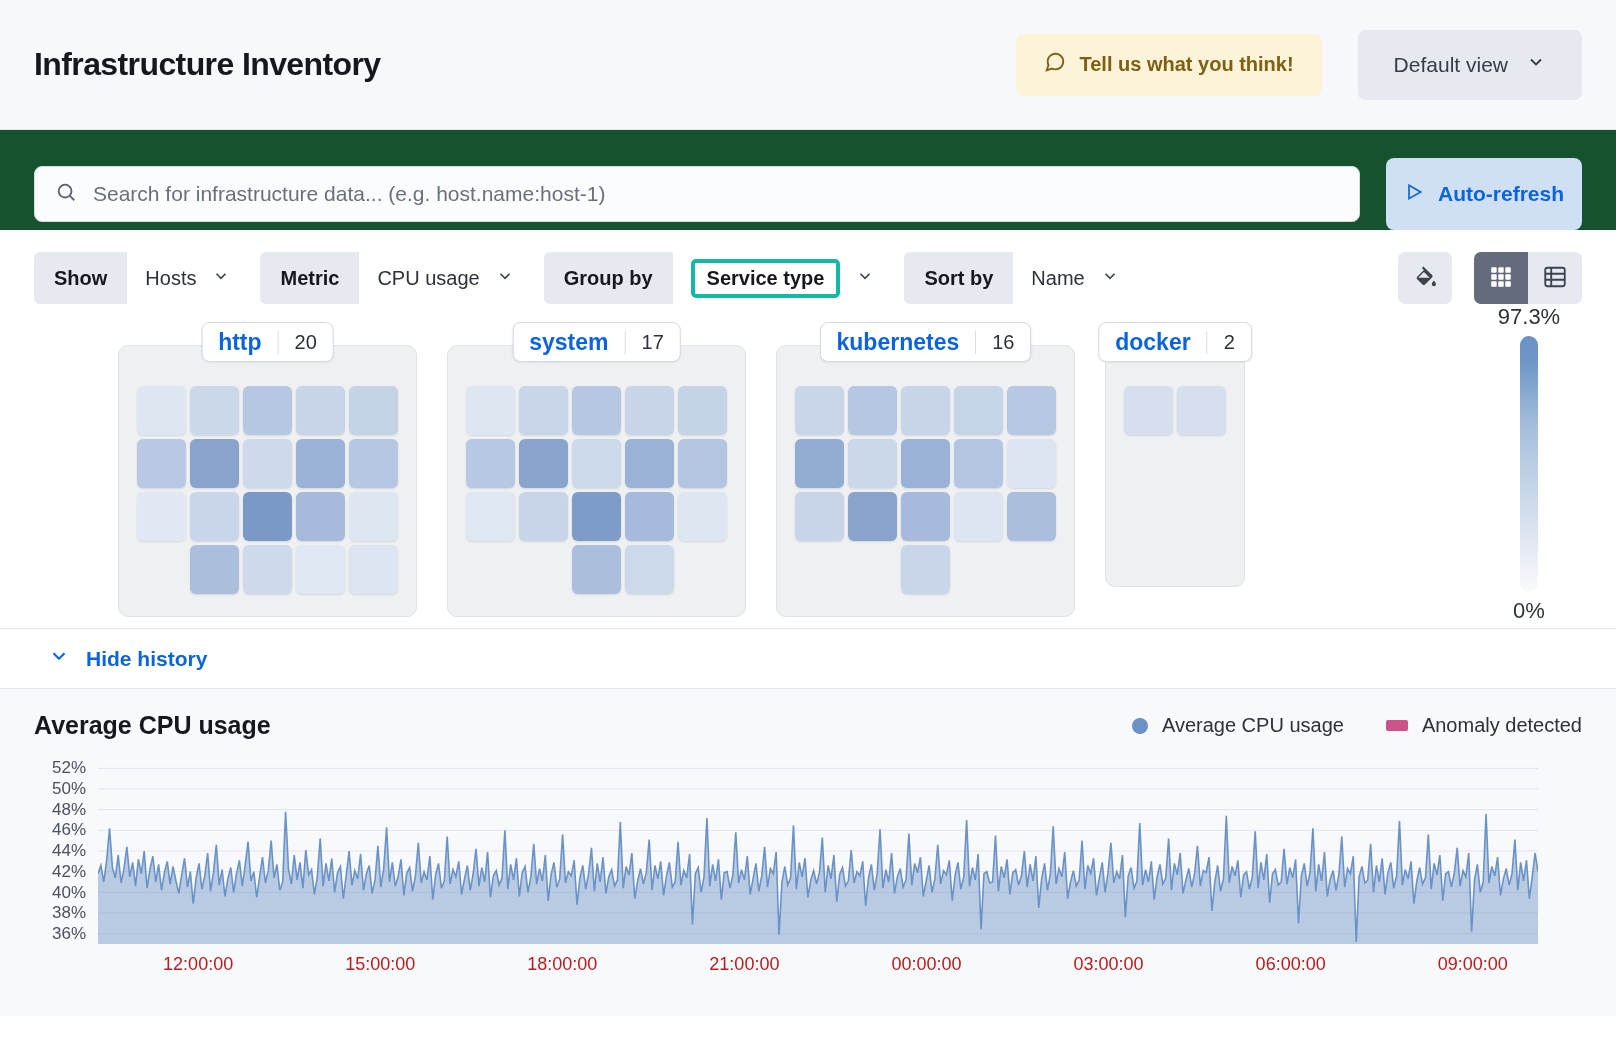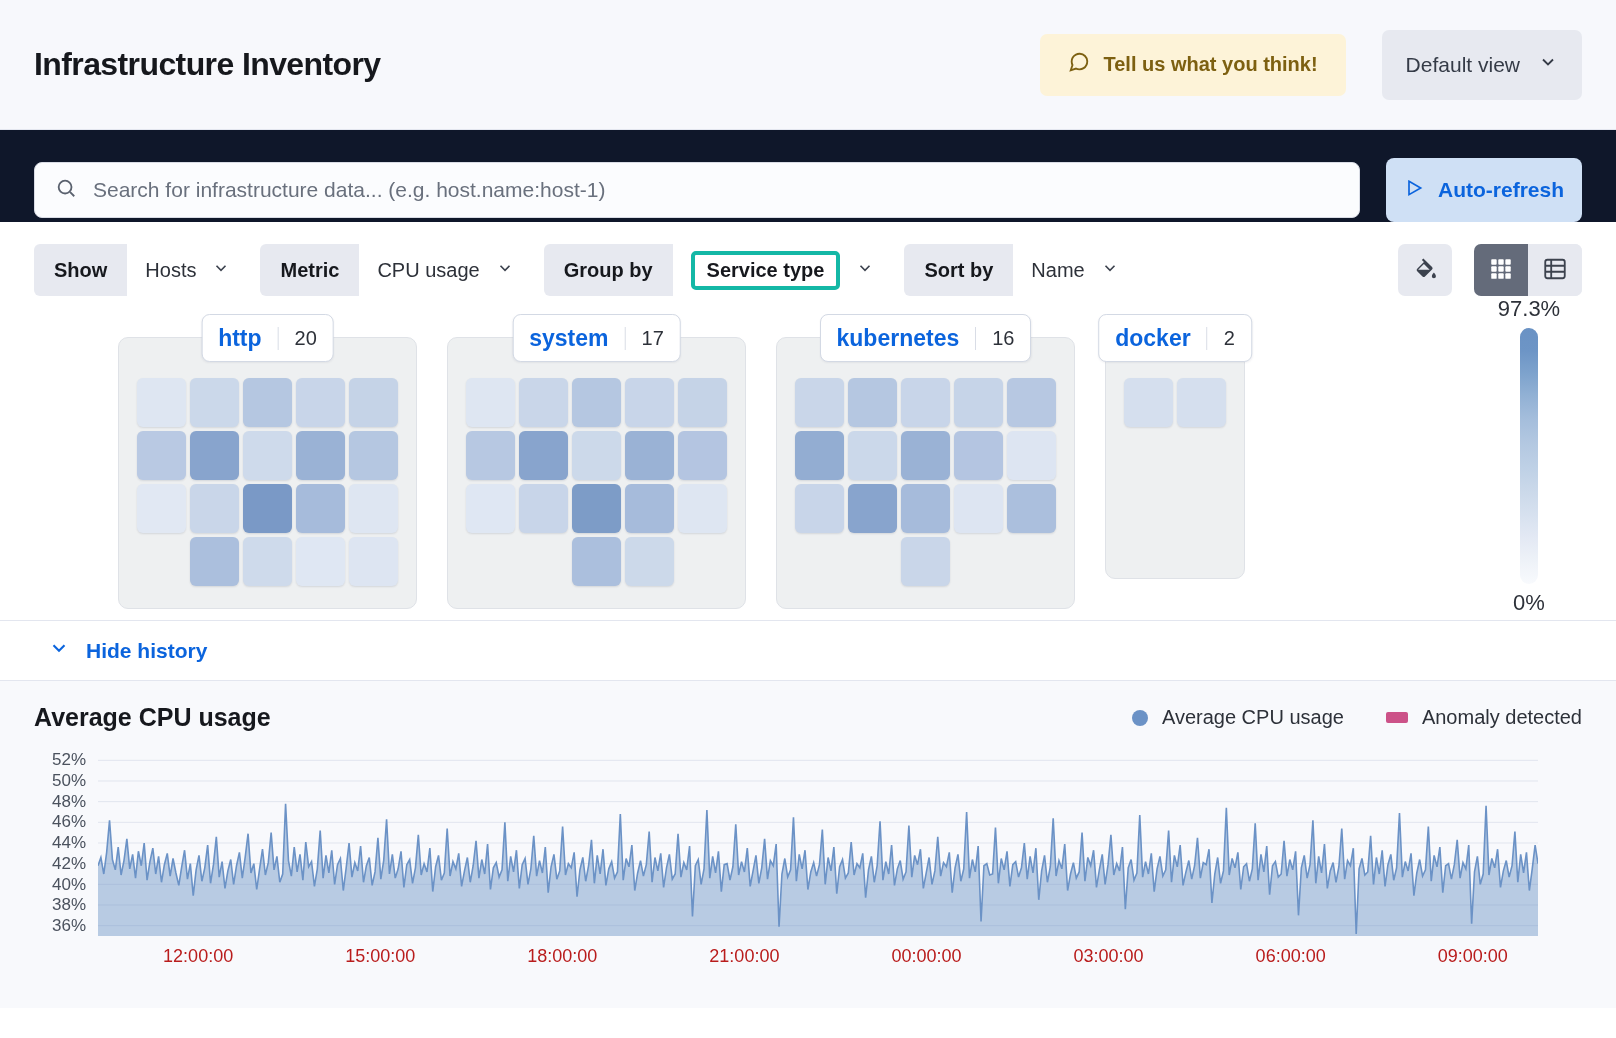--- a/index.html
+++ b/index.html
@@ -42,35 +42,35 @@
     font-size: 20px;
     font-weight: 700;
     font-family: inherit;
     cursor: pointer;
   }
   .view-btn {
     background: #e7e9f0;
     border: none;
     border-radius: 7px;
     height: 70px;
-    padding: 0 24px;
+    padding: 0 36px;
     display: flex; align-items: center; gap: 18px;
     color: #353b47;
     font-size: 21px;
     font-family: inherit;
     cursor: pointer;
   }
 
   
   .query-bar {
     padding: 28px 34px 0 34px;
     display: flex;
     align-items: center;
     gap: 26px;
-    background: #0f172a;
+    background: #14532d;
   }
   .search-box {
     flex: 1;
     height: 56px;
     border: 1px solid #d9dce5;
     border-radius: 8px;
     background: #fbfcfe;
     display: flex;
     align-items: center;
     padding: 0 20px;
@@ -87,21 +87,21 @@
     border-radius: 8px;
     background: #fbfcfe;
     display: flex;
     align-items: center;
     padding: 0 20px;
     gap: 16px;
     font-size: 21px;
     color: #1a1c21;
   }
   .refresh-btn {
-    height: 64px;
+    height: 72px;
     min-width: 196px;
     background: #cfe0f5;
     border: none;
     border-radius: 8px;
     display: flex; align-items: center; justify-content: center; gap: 14px;
     color: #0b64dd;
     font-size: 21px;
     font-weight: 700;
     font-family: inherit;
     cursor: pointer;
@@ -186,21 +186,21 @@
     padding-left: 84px;
   }
   .group { position: relative; }
   .group-head {
     position: absolute;
     top: 0; left: 50%;
     transform: translateX(-50%);
     background: #fff;
     border: 1px solid #d3d9e4;
     border-radius: 8px;
-    height: 48px;
+    height: 40px;
     display: flex; align-items: center;
     z-index: 3;
     box-shadow: 0 1px 2px rgba(30,40,60,.06);
     white-space: nowrap;
   }
   .group-name {
     color: #0b64dd;
     font-weight: 700;
     font-size: 23px;
     padding: 0 16px;

